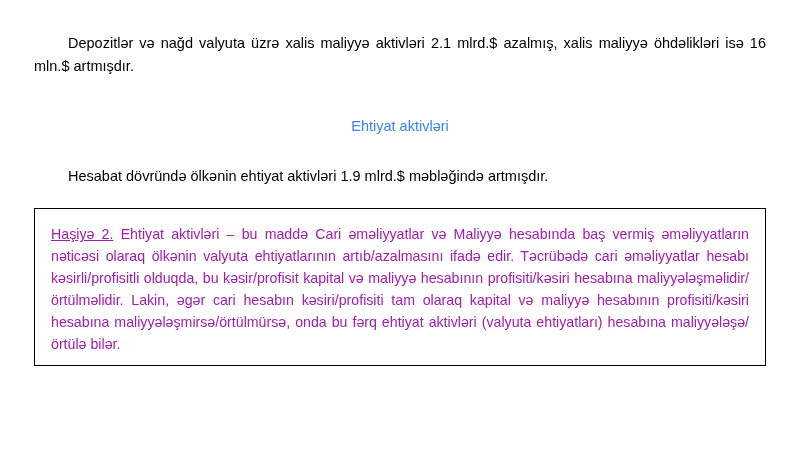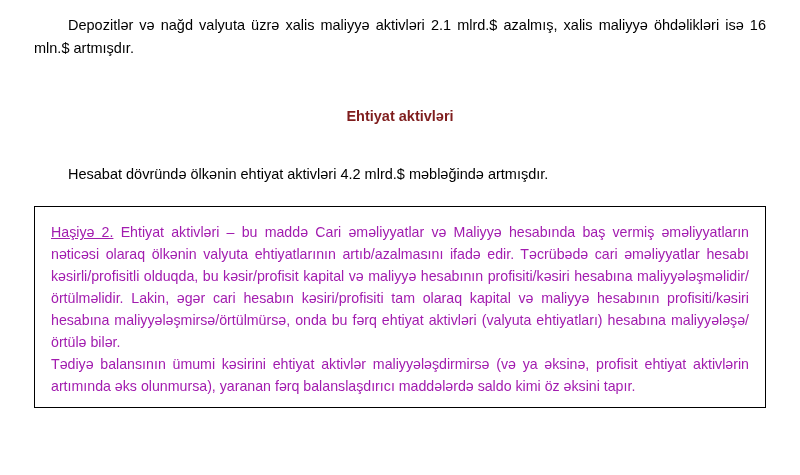--- a/index.html
+++ b/index.html
@@ -12,38 +12,38 @@
     background: #ffffff;
     font-family: "Liberation Sans", sans-serif;
     color: #000000;
     overflow: hidden;
   }
   .page {
     position: relative;
     width: 800px;
     height: 460px;
     box-sizing: border-box;
-    padding: 14px 34px 0 34px;
+    padding: 32px 34px 0 34px;
   }
   .para {
     font-size: 14.5px;
     line-height: 1.62;
     text-align: justify;
     margin: 0;
     color: #000000;
   }
   .para.indent {
     text-indent: 34px;
   }
   .section-heading {
     font-size: 14.5px;
-    font-weight: bold;
+    font-weight: normal;
     text-align: center;
-    margin: 13px;
-    color: #7f1d1d;
+    margin: 5px;
+    color: #3b82f6;
   }
   .spacer-lg { height: 34px; }
   .spacer-md { height: 26px; }
   .note-box {
     border: 1px solid #000000;
     box-sizing: border-box;
     padding: 14px 16px 10px 16px;
     margin-top: 20px;
   }
   .note-para {
@@ -64,20 +64,19 @@
 <div class="page">
 
   <p class="para indent">Depozitlər və nağd valyuta üzrə xalis maliyyə aktivləri 2.1 mlrd.$ azalmış, xalis maliyyə öhdəlikləri isə 16 mln.$ artmışdır.</p>
 
   <div class="spacer-lg"></div>
 
   <p class="section-heading">Ehtiyat aktivləri</p>
 
   <div class="spacer-md"></div>
 
-  <p class="para indent">Hesabat dövründə ölkənin ehtiyat aktivləri 4.2 mlrd.$ məbləğində artmışdır.</p>
+  <p class="para indent">Hesabat dövründə ölkənin ehtiyat aktivləri 1.9 mlrd.$ məbləğində artmışdır.</p>
 
   <div class="note-box">
     <p class="note-para"><span class="note-label">Haşiyə 2.</span><span> Ehtiyat aktivləri – bu maddə Cari əməliyyatlar və Maliyyə hesabında baş vermiş əməliyyatların nəticəsi olaraq ölkənin valyuta ehtiyatlarının artıb/azalmasını ifadə edir. Təcrübədə cari əməliyyatlar hesabı kəsirli/profisitli olduqda, bu kəsir/profisit kapital və maliyyə hesabının profisiti/kəsiri hesabına maliyyələşməlidir/örtülməlidir. Lakin, əgər cari hesabın kəsiri/profisiti tam olaraq kapital və maliyyə hesabının profisiti/kəsiri hesabına maliyyələşmirsə/örtülmürsə, onda bu fərq ehtiyat aktivləri (valyuta ehtiyatları) hesabına maliyyələşə/örtülə bilər.</span></p>
-    <p class="note-para">Tədiyə balansının ümumi kəsirini ehtiyat aktivlər maliyyələşdirmirsə (və ya əksinə, profisit ehtiyat aktivlərin artımında əks olunmursa), yaranan fərq balanslaşdırıcı maddələrdə saldo kimi öz əksini tapır.</p>
   </div>
 
 </div>
 
 </body></html>

